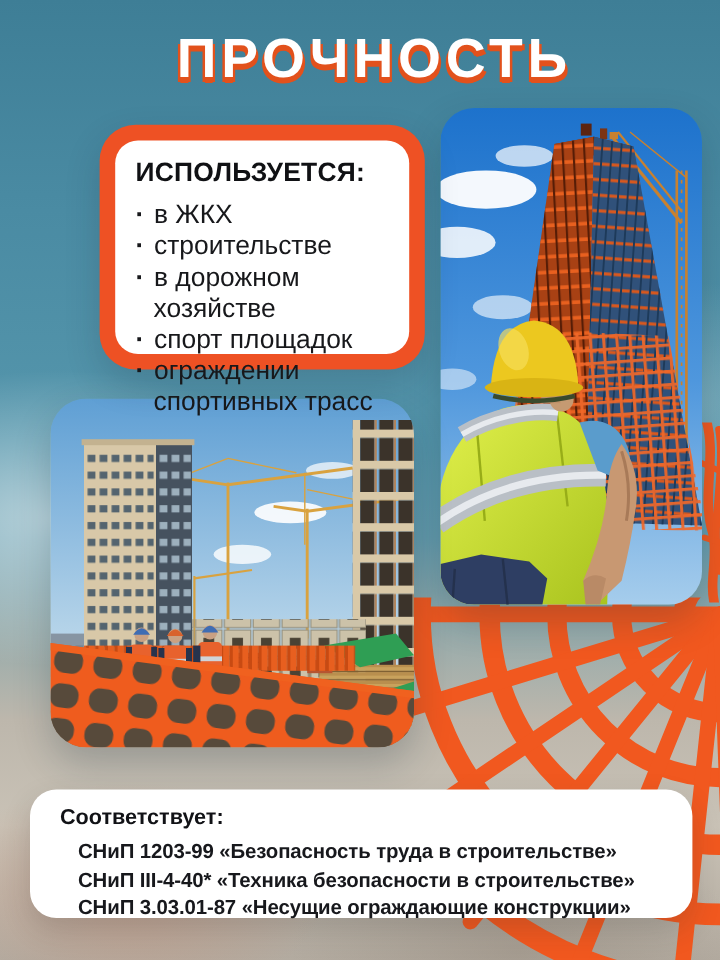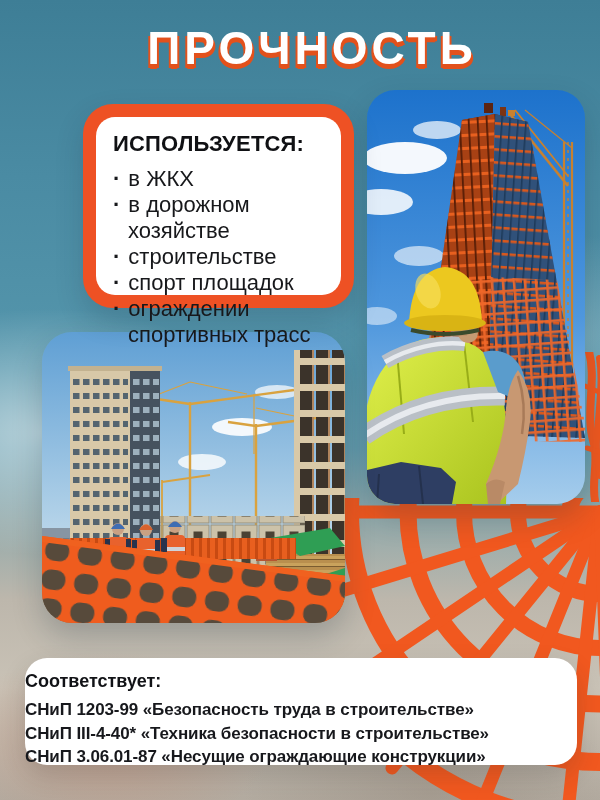--- a/index.html
+++ b/index.html
@@ -51,25 +51,25 @@
   .photo-left  { left:42px;  top:332px; width:303px; height:291px; border-radius:30px; }
 
   
   .mesh-fan  { position:absolute; left:338px; top:498px; width:262px; height:302px; z-index:1; }
   .mesh-edge { position:absolute; left:583px; top:352px; width:17px;  height:150px; z-index:1; }
   .mesh-fan svg, .mesh-edge svg { display:block; width:100%; height:100%; }
 
   
   .compliance-card {
     position:absolute; left:25px; top:658px; width:552px; height:107px; z-index:5;
-    background:#ffffff; border-radius:22px; padding:11px 16px 8px 0;
+    background:#ffffff; border-radius:22px; padding:11px 16px 8px 25px;
     box-shadow:0 10px 24px rgba(40,40,40,.18);
   }
   .compliance-header { font-size:18px; font-weight:bold; color:#111216; margin:2px 0 6px; }
-  .compliance-list { list-style:none; }
+  .compliance-list { list-style:none;margin-left:15px; }
   .compliance-list li { font-size:17px; font-weight:bold; line-height:23.5px; color:#17181c; letter-spacing:-.1px; }
 </style>
 </head>
 <body>
 
 <div class="poster">
 
   <div class="bg"></div>
 
   <div class="mesh-fan">
@@ -103,22 +103,22 @@
     </svg>
   </div>
 
   <div class="title">ПРОЧНОСТЬ</div>
 
   <div class="usage-card">
     <div class="usage-card-inner">
       <div class="usage-header">ИСПОЛЬЗУЕТСЯ:</div>
       <ul class="usage-list">
         <li>в ЖКХ</li>
+        <li>строительстве</li>
         <li>в дорожном хозяйстве</li>
-        <li>строительстве</li>
         <li>спорт площадок</li>
         <li>ограждении
 спортивных трасс</li>
       </ul>
     </div>
   </div>
 
   <div class="photo photo-right" role="img" aria-label="Рабочий в жёлтой каске и салатовом жилете смотрит на высотное здание, обтянутое оранжевой защитной сеткой">
     <svg viewBox="0 0 218 414" preserveAspectRatio="none">
       <defs>
@@ -331,17 +331,17 @@
         <rect x="-12" y="204" width="345" height="6" fill="#f0611f"></rect>
       </g>
     </svg>
   </div>
 
   <div class="compliance-card">
     <div class="compliance-header">Соответствует:</div>
     <ul class="compliance-list">
       <li>СНиП 1203-99 «Безопасность труда в строительстве»</li>
       <li>СНиП III-4-40* «Техника безопасности в строительстве»</li>
-      <li>СНиП 3.06.01-87 «Несущие ограждающие конструкции»</li>
+      <li>СНиП 3.03.01-87 «Несущие ограждающие конструкции»</li>
     </ul>
   </div>
 
 </div>
 
 </body></html>

